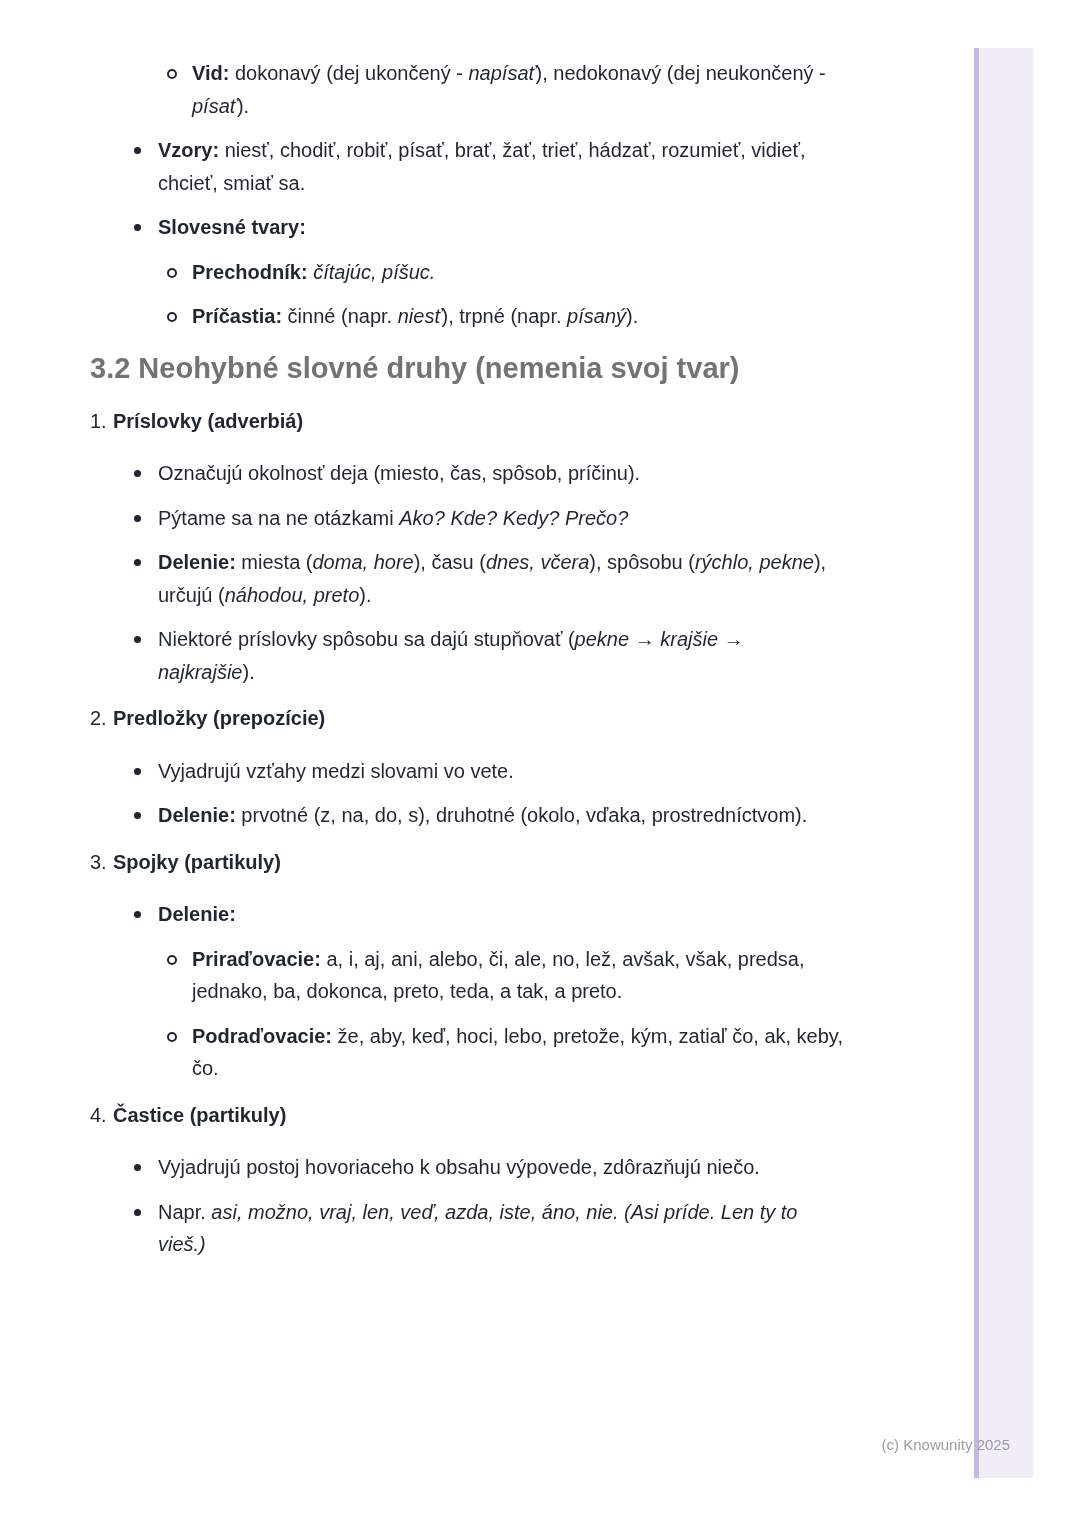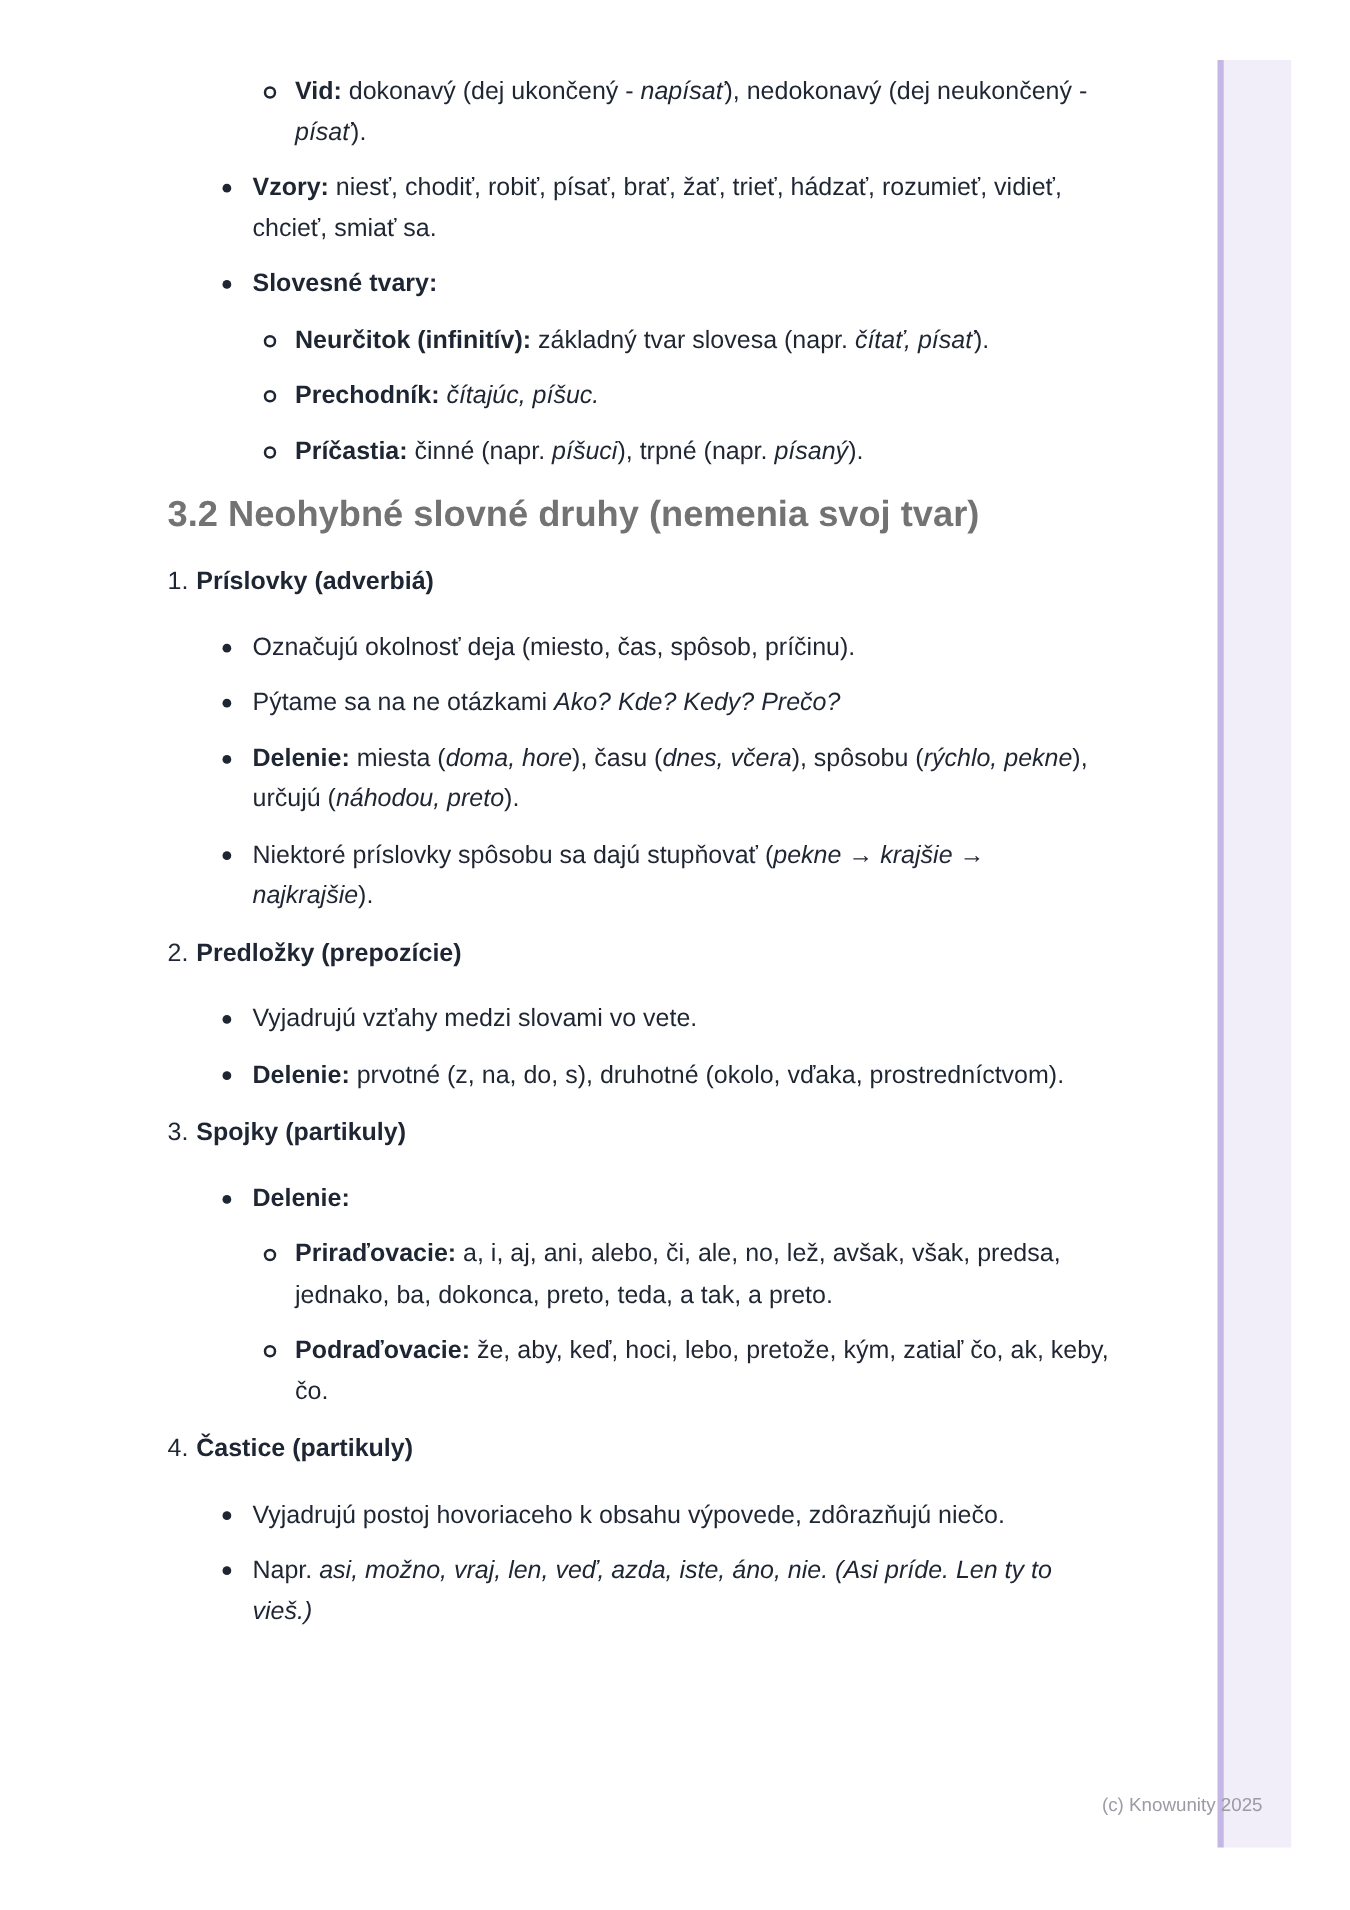--- a/index.html
+++ b/index.html
@@ -4,21 +4,21 @@
 <style>
   html, body { margin: 0; padding: 0; }
   body {
     width: 1080px; height: 1528px;
     background: #ffffff;
     font-family: "Liberation Sans", sans-serif;
     color: #1f2633;
     position: relative;
     overflow: hidden;
   }
-  .content { padding-top: 57px; margin-left: 44px; }
+  .content { padding-top: 57px; }
   .block {
     display: flex;
     font-size: 20px;
     line-height: 32.5px;
     margin-bottom: 12px;
   }
   .bullet1 { margin-left: 130px; }
   .bullet2 { margin-left: 164px; }
   .numbered { margin-left: 90px; margin-top: 14px; margin-bottom: 20px; }
   .marker { width: 28px; flex: 0 0 28px; position: relative; }
@@ -87,33 +87,27 @@
     <div class="block bullet1">
       <span class="marker">
         <span class="disc"></span>
       </span>
       <div class="text"><span class="bold">Slovesné tvary:</span></div>
     </div>
     <div class="block bullet2">
       <span class="marker">
         <span class="circle"></span>
       </span>
-      <div class="text"><span class="bold">Neurčitok (infinitív):</span><span> základný tvar slovesa (napr. </span><span class="italic">čítať, písať</span><span>).</span></div>
-    </div>
-    <div class="block bullet2">
-      <span class="marker">
-        <span class="circle"></span>
-      </span>
       <div class="text"><span class="bold">Prechodník:</span><span> </span><span class="italic">čítajúc, píšuc.</span></div>
     </div>
     <div class="block bullet2">
       <span class="marker">
         <span class="circle"></span>
       </span>
-      <div class="text"><span class="bold">Príčastia:</span><span> činné (napr. </span><span class="italic">píšuci</span><span>), trpné (napr. </span><span class="italic">písaný</span><span>).</span></div>
+      <div class="text"><span class="bold">Príčastia:</span><span> činné (napr. </span><span class="italic">niesť</span><span>), trpné (napr. </span><span class="italic">písaný</span><span>).</span></div>
     </div>
     <h2 class="heading">3.2 Neohybné slovné druhy (nemenia svoj tvar)</h2>
     <div class="block numbered">
       <span class="marker">1.</span>
       <div class="text"><span class="bold">Príslovky (adverbiá)</span></div>
     </div>
     <div class="block bullet1">
       <span class="marker">
         <span class="disc"></span>
       </span>

